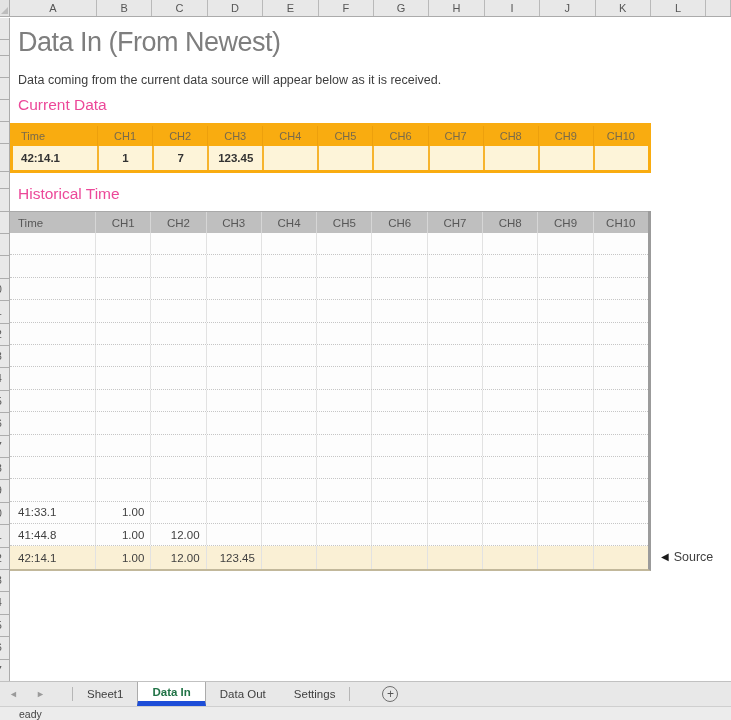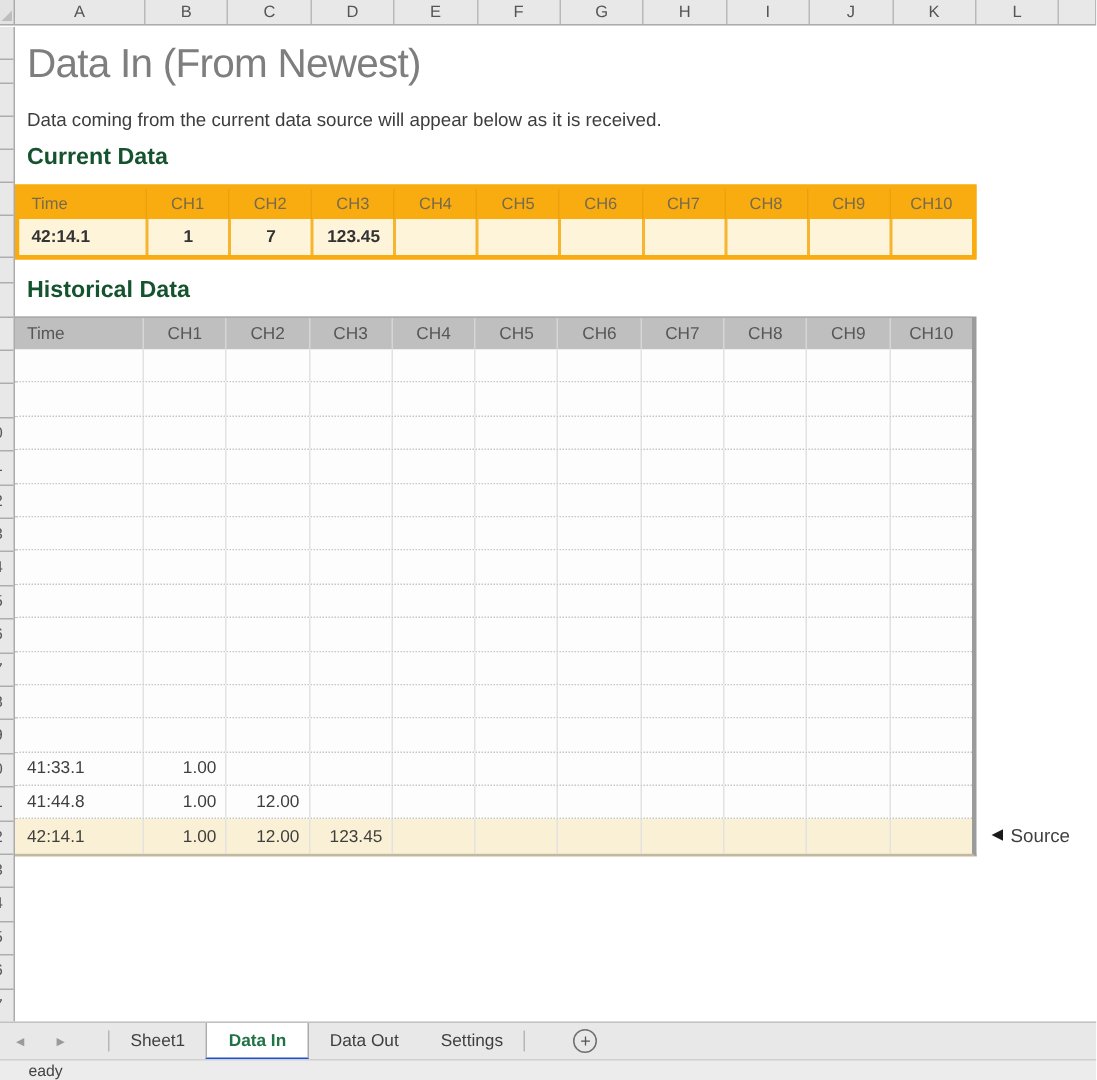--- a/index.html
+++ b/index.html
@@ -22,21 +22,21 @@
   .row-strip { position: absolute; left: 0; top: 18px; width: 10px; height: 663px;
     background: #E8E8E8; border-right: 1px solid #ABABAB; overflow: hidden; }
   .row-tick { position: absolute; left: 0; width: 10px; height: 1px; background: #ADADAD; }
   .row-digit { position: absolute; right: 1px; width: 12px; height: 22.4px; line-height: 22.4px;
     font-size: 10.5px; color: #555; text-align: left; overflow: hidden; }
 
   
   .page-title { position: absolute; left: 18px; top: 27px; font-size: 27px; font-weight: 300;
     color: #7E7E7E; letter-spacing: -0.5px; }
   .page-subtitle { position: absolute; left: 18px; top: 61px; font-size: 12.5px; color: #3D3D3D; margin-top: 12px; }
-  .section-heading { position: absolute; left: 18px; font-size: 15.5px; font-weight: 700; color: #14532d; }
+  .section-heading { position: absolute; left: 18px; font-size: 15.5px; font-weight: 400; color: #ec4899; }
   .heading-current { top: 96px; }
   .heading-historical { top: 185px; }
 
   
   .current-table { position: absolute; left: 10px; top: 123px; width: 641px; height: 50px;
     border: 3px solid #F9AC10; background: #F9AC10; }
   .cur-header { display: flex; height: 20px; background: #F9AC10; }
   .cur-hcell { color: #786A4B; font-size: 11px; display: flex; align-items: center; justify-content: center;
     border-left: 1px solid #EDA00C; }
   .cur-hcell.time { width: 84px; justify-content: flex-start; padding-left: 8px; border-left: none; }
@@ -68,21 +68,21 @@
   .newest-text { font-size: 12.5px; color: #3F3F3F; }
 
   
   .tabbar { position: absolute; left: 0; top: 681px; width: 731px; height: 25px;
     background: #E8E8E8; border-top: 1px solid #C1C1C1; display: flex; align-items: stretch; }
   .nav-btn { width: 27px; display: flex; align-items: center; justify-content: center;
     color: #9A9A9A; font-size: 9px; cursor: default; }
   .tab-sep { width: 1px; background: #B6B6B6; margin: 5px 0; }
   .sheet-tab { padding: 0 14px; display: flex; align-items: center; font-size: 11.5px; color: #3F3F3F; }
   .sheet-tab.active { background: #FFFFFF; color: #217346; font-weight: bold;
-    border-left: 1px solid #ABABAB; border-right: 1px solid #ABABAB; border-bottom: 1px solid #1d4ed8; }
+    border-left: 1px solid #ABABAB; border-right: 1px solid #ABABAB; border-bottom: 5px solid #1d4ed8; }
   .add-sheet { width: 16px; height: 16px; border: 1px solid #6F6F6F; border-radius: 50%;
     margin-left: 32px; align-self: center; display: flex; align-items: center; justify-content: center;
     font-size: 12px; line-height: 12px; color: #555; }
 
   
   .statusbar { position: absolute; left: 0; top: 706px; width: 731px; height: 14px;
     background: #ECECEC; border-top: 1px solid #CFCFCF; display: flex; align-items: center; }
   .status-text { font-size: 10.5px; color: #444; margin-left: 19px; }
 </style>
 </head>
@@ -155,21 +155,21 @@
       <div class="row-digit" style="top: 551px;">3</div>
       <div class="row-digit" style="top: 573.4px;">4</div>
       <div class="row-digit" style="top: 595.8px;">5</div>
       <div class="row-digit" style="top: 618.2px;">6</div>
       <div class="row-digit" style="top: 640.6px;">7</div>
     </div>
 
   <div class="page-title">Data In (From Newest)</div>
   <div class="page-subtitle">Data coming from the current data source will appear below as it is received.</div>
   <div class="section-heading heading-current">Current Data</div>
-  <div class="section-heading heading-historical">Historical Data</div>
+  <div class="section-heading heading-historical">Historical Time</div>
 
   <div class="current-table">
     <div class="cur-header" id="cur-header">
         <div class="cur-hcell time">Time</div>
         <div class="cur-hcell ch">CH1</div>
         <div class="cur-hcell ch">CH2</div>
         <div class="cur-hcell ch">CH3</div>
         <div class="cur-hcell ch">CH4</div>
         <div class="cur-hcell ch">CH5</div>
         <div class="cur-hcell ch">CH6</div>

